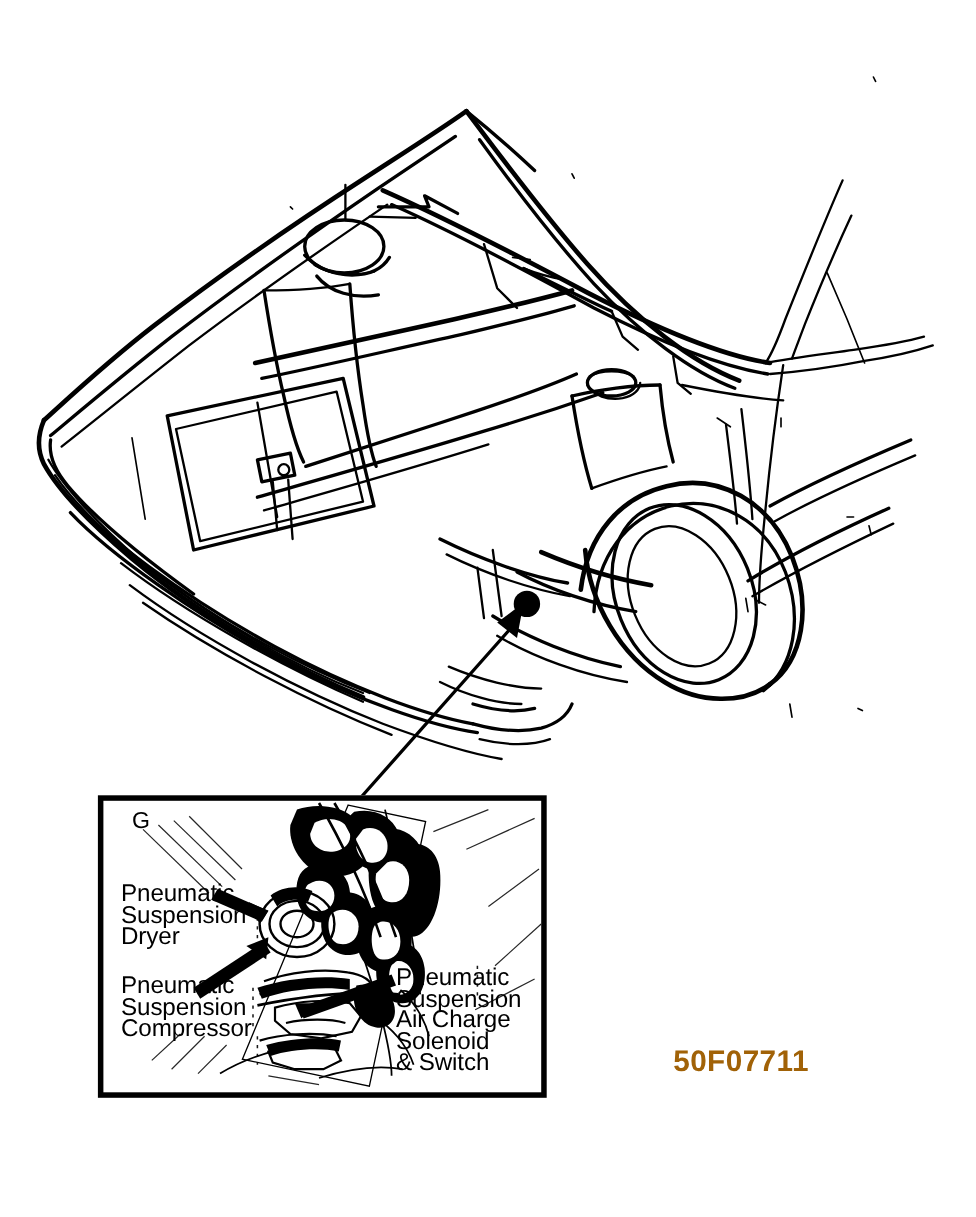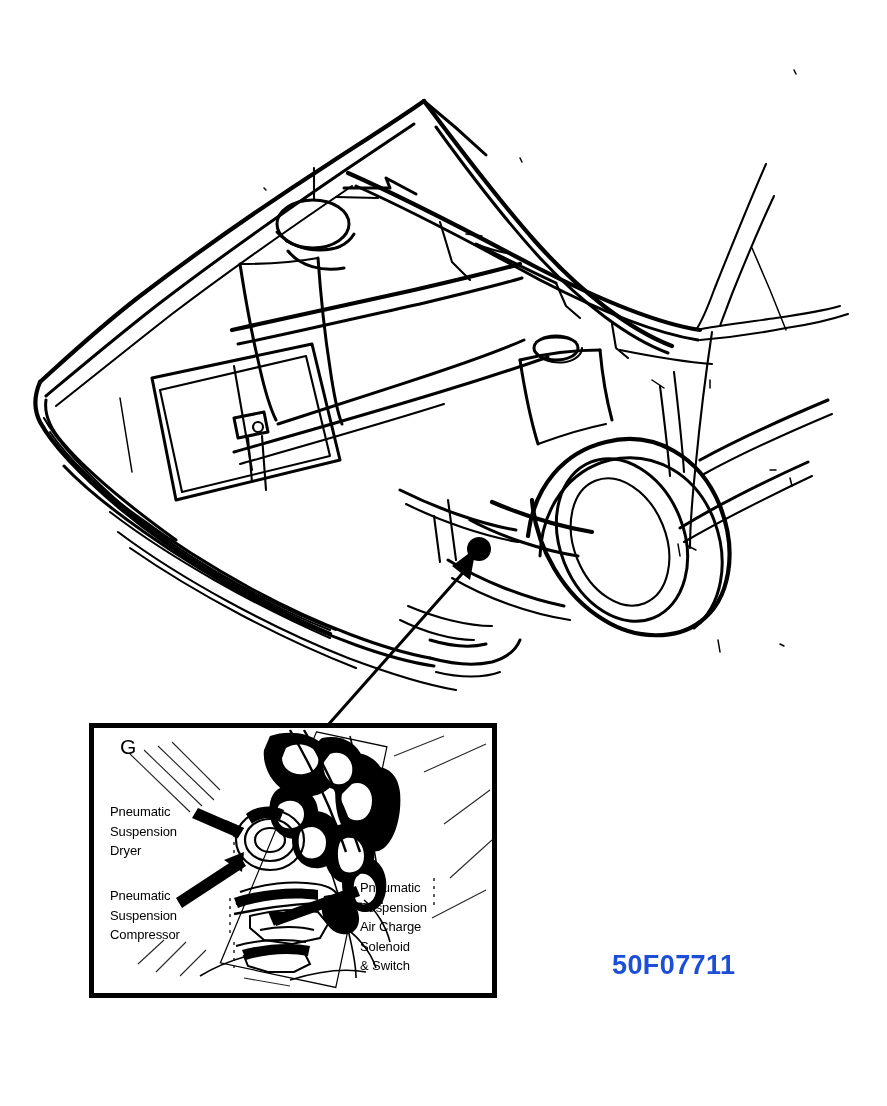--- a/index.html
+++ b/index.html
@@ -54,21 +54,21 @@
     position: absolute;
     left: 26px;
     top: 8px;
     font-size: 21px;
     line-height: 1;
     color: #000;
     letter-spacing: 0.5px;
   }
   .detail-label {
     position: absolute;
-    font-size: 13px;
+    font-size: 22px;
     line-height: 19.5px;
     color: #000000;
     white-space: pre;
     letter-spacing: -0.1px;
   }
   #label-dryer  { left: 16px;  top: 74px; }
   #label-compressor { left: 16px; top: 158px; }
   #label-solenoid { left: 266px; top: 150px; }
 
   #photo-wrap {
@@ -80,21 +80,21 @@
     pointer-events: none;
   }
 
   
   #figure-number {
     position: absolute;
     left: 612px;
     top: 950px;
     font-size: 27px;
     font-weight: bold;
-    color: #1d4ed8;
+    color: #a16207;
     letter-spacing: 0.4px;
     white-space: pre;
   }
 </style>
 </head>
 <body>
 
 <div id="page">
 
   <svg id="car-illustration" viewBox="0 0 887 1106">

